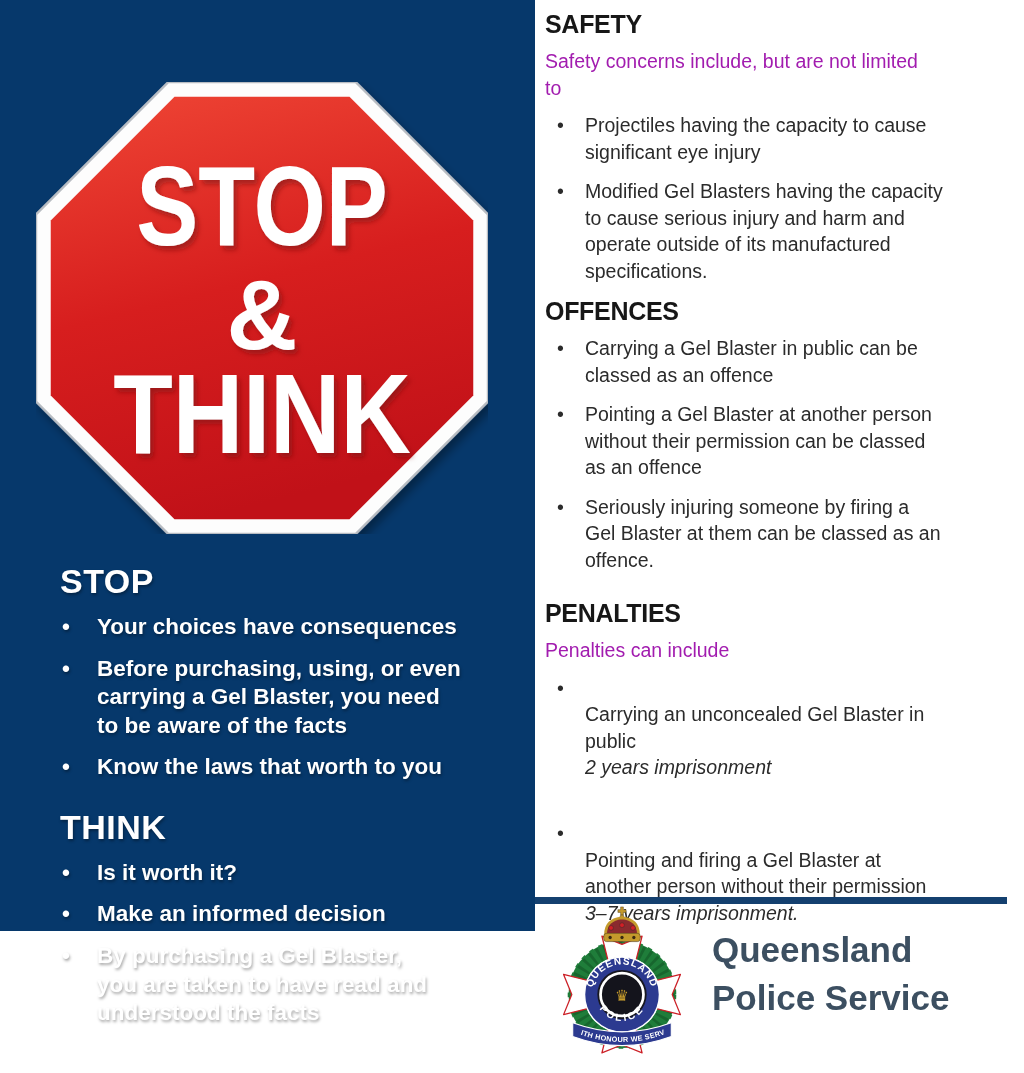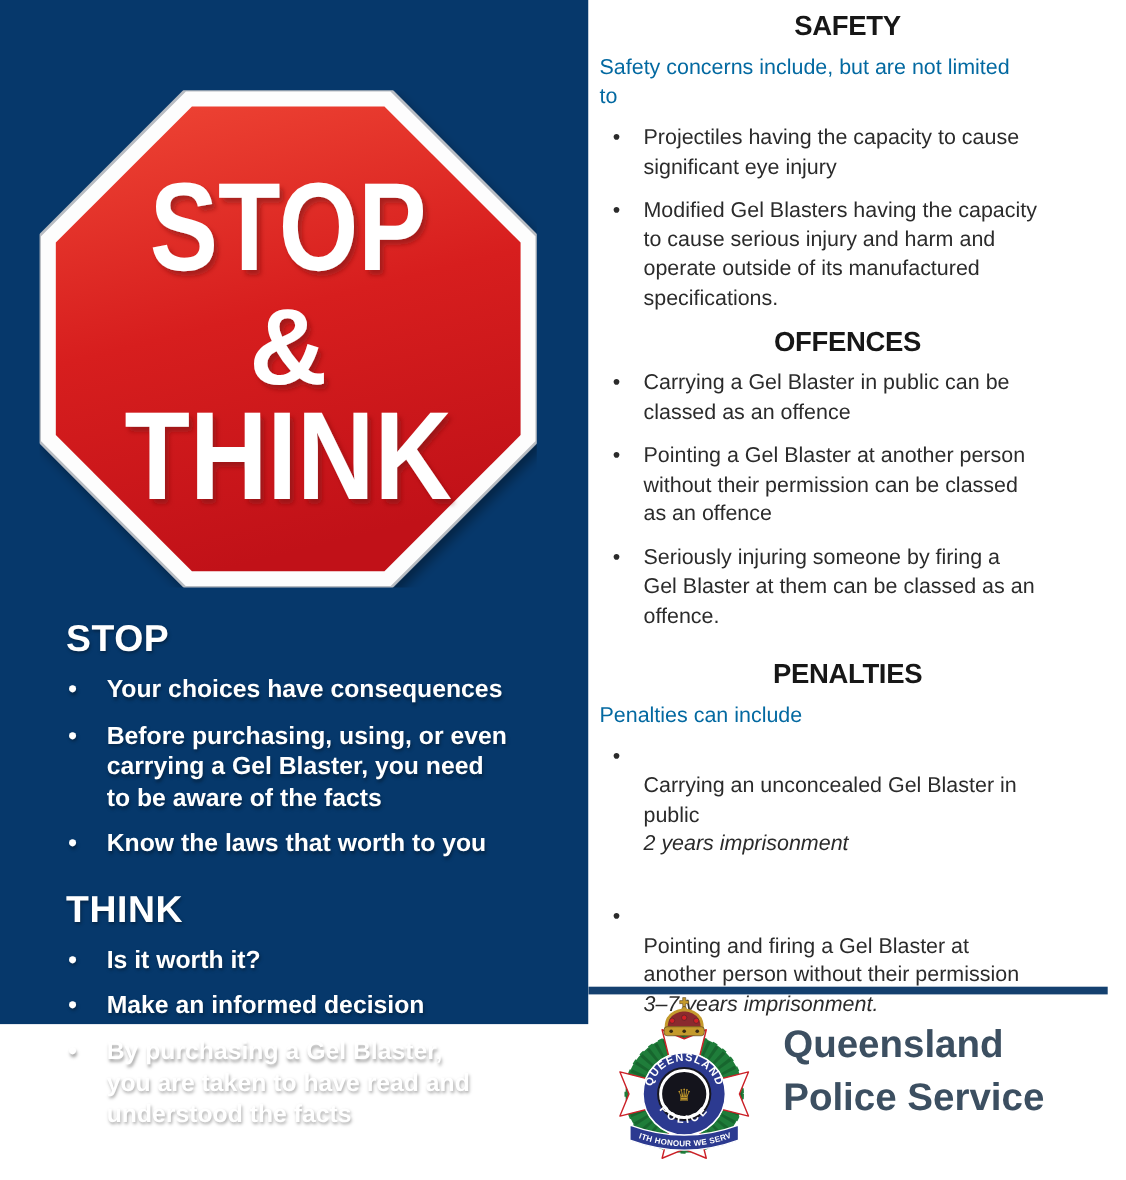--- a/index.html
+++ b/index.html
@@ -37,27 +37,27 @@
   .ltext { white-space:pre-line; }
 
   
   .right-panel {
     position:absolute; left:535px; top:0; width:489px; height:1073px;
     background:#ffffff; box-sizing:border-box;
   }
   .right-content { padding:10px 28px 0 10px; }
   .rhead {
     margin:0 0 9px 0; font-size:25px; font-weight:bold;
-    color:#171717; letter-spacing:-0.3px;text-align:center;
+    color:#171717; letter-spacing:-0.3px;
   }
   .rsec.offences { margin-top:2px; }
   .rsec.penalties { margin-top:26px; }
   .intro {
     margin:0 0 11px 0; font-size:19.5px; line-height:1.36;
-    color:#0369a1; white-space:pre-line;
+    color:#a21caf; white-space:pre-line;
   }
   .rlist { list-style:none; margin:0 0 6px 0; padding:0; }
   .rlist li {
     display:flex; margin-bottom:13px;
     font-size:19.5px; line-height:1.36; color:#2b2b2b;
   }
   .rlist .dot { flex:none; width:40px; padding-left:12px; box-sizing:border-box; }
   .rtext { white-space:pre-line; }
   .penalty { display:block; font-style:italic; }
 

